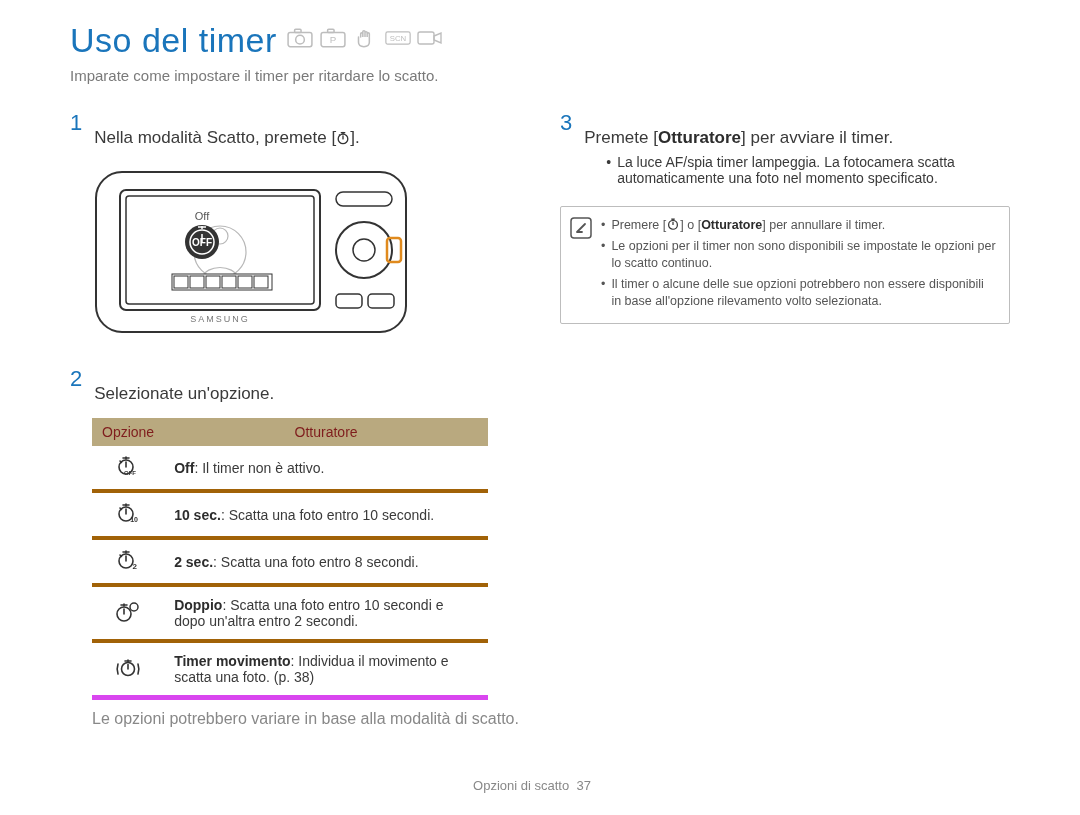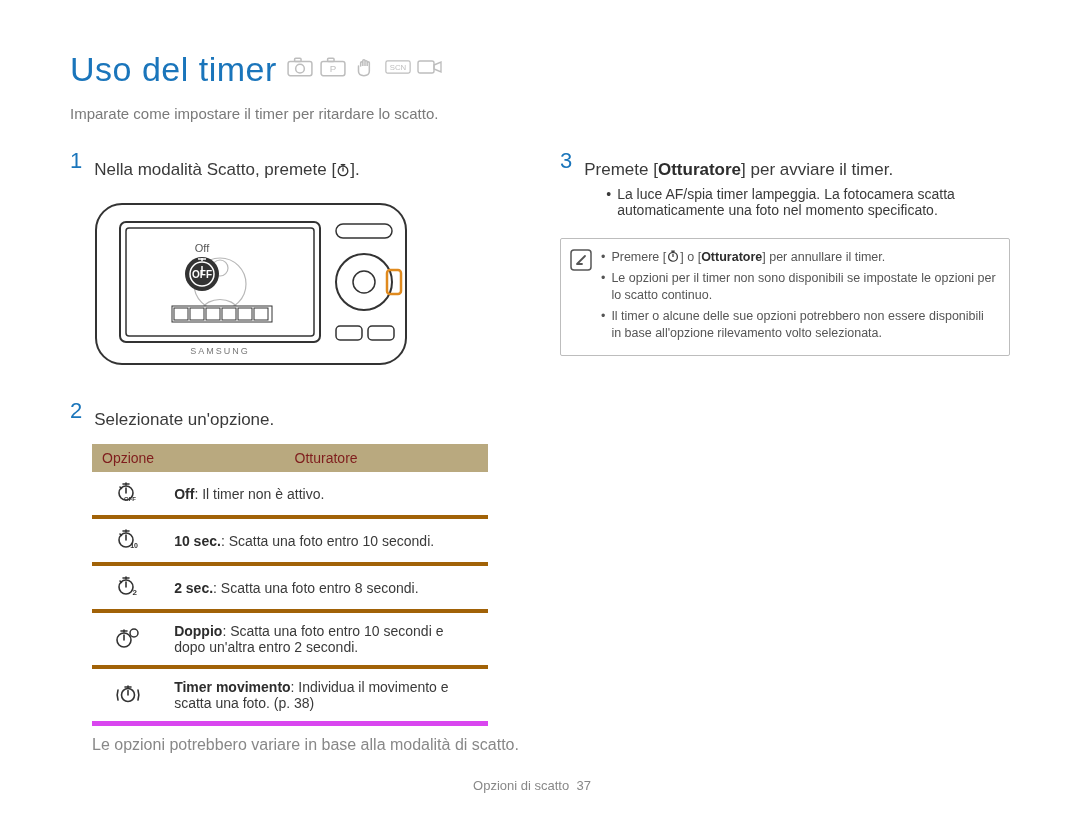--- a/index.html
+++ b/index.html
@@ -1,25 +1,25 @@
 <!DOCTYPE html>
 <html><head>
 <meta charset="utf-8">
 <style>
   html,body{margin:0;padding:0;font-family:Arial,Helvetica,sans-serif;background:#fff;color:#3a3a3a}
-  .page{width:1080px;height:815px;box-sizing:border-box;padding:50px 70px 30px;position:relative}
+  .page{width:1080px;height:815px;box-sizing:border-box;padding:21px 70px 30px;position:relative}
   .title{font-size:34px;color:#1a75bb;font-weight:400;letter-spacing:.5px}
   .title-icons{display:inline-block;vertical-align:4px;margin-left:6px}
   .title-icons svg{width:26px;height:20px;margin-right:2px;opacity:.55}
-  .subtitle{margin-top:16px;font-size:15px;color:#7a7a7a}
+  .subtitle{margin-top:7px;font-size:15px;color:#7a7a7a}
   .cols{display:flex;gap:40px;margin-top:28px}
   .col{flex:1;min-width:0}
   .step{display:flex;gap:12px;margin-bottom:14px}
   .stepnum{color:#1a75bb;font-size:22px;line-height:1;flex:0 0 auto}
-  .steptext{font-size:17px;margin-top:10px}
+  .steptext{font-size:17px;margin-top:16px}
   .steptext .bold{font-weight:700}
   .timer-inline svg{width:14px;height:14px;vertical-align:-2px}
   .camera-box{margin:4px 0 22px 22px}
   table.opts{border-collapse:collapse;width:88%;margin-top:6px;margin-left:22px}
   table.opts th{background:#b9a97f;color:#7f1d1d;font-weight:400;text-align:center;font-size:14px;padding:6px 10px}
   table.opts td{border-bottom:4px solid #a16207;padding:10px 10px;font-size:14px;vertical-align:middle}
   table.opts tr:last-child td{border-bottom:5px solid #d946ef}
   table.opts td.icon{width:36px;text-align:center}
   .note{font-size:16px;color:#888;margin:10px 0 0 22px}
   .subbullets{margin:6px 0 0 22px;font-size:14px}

